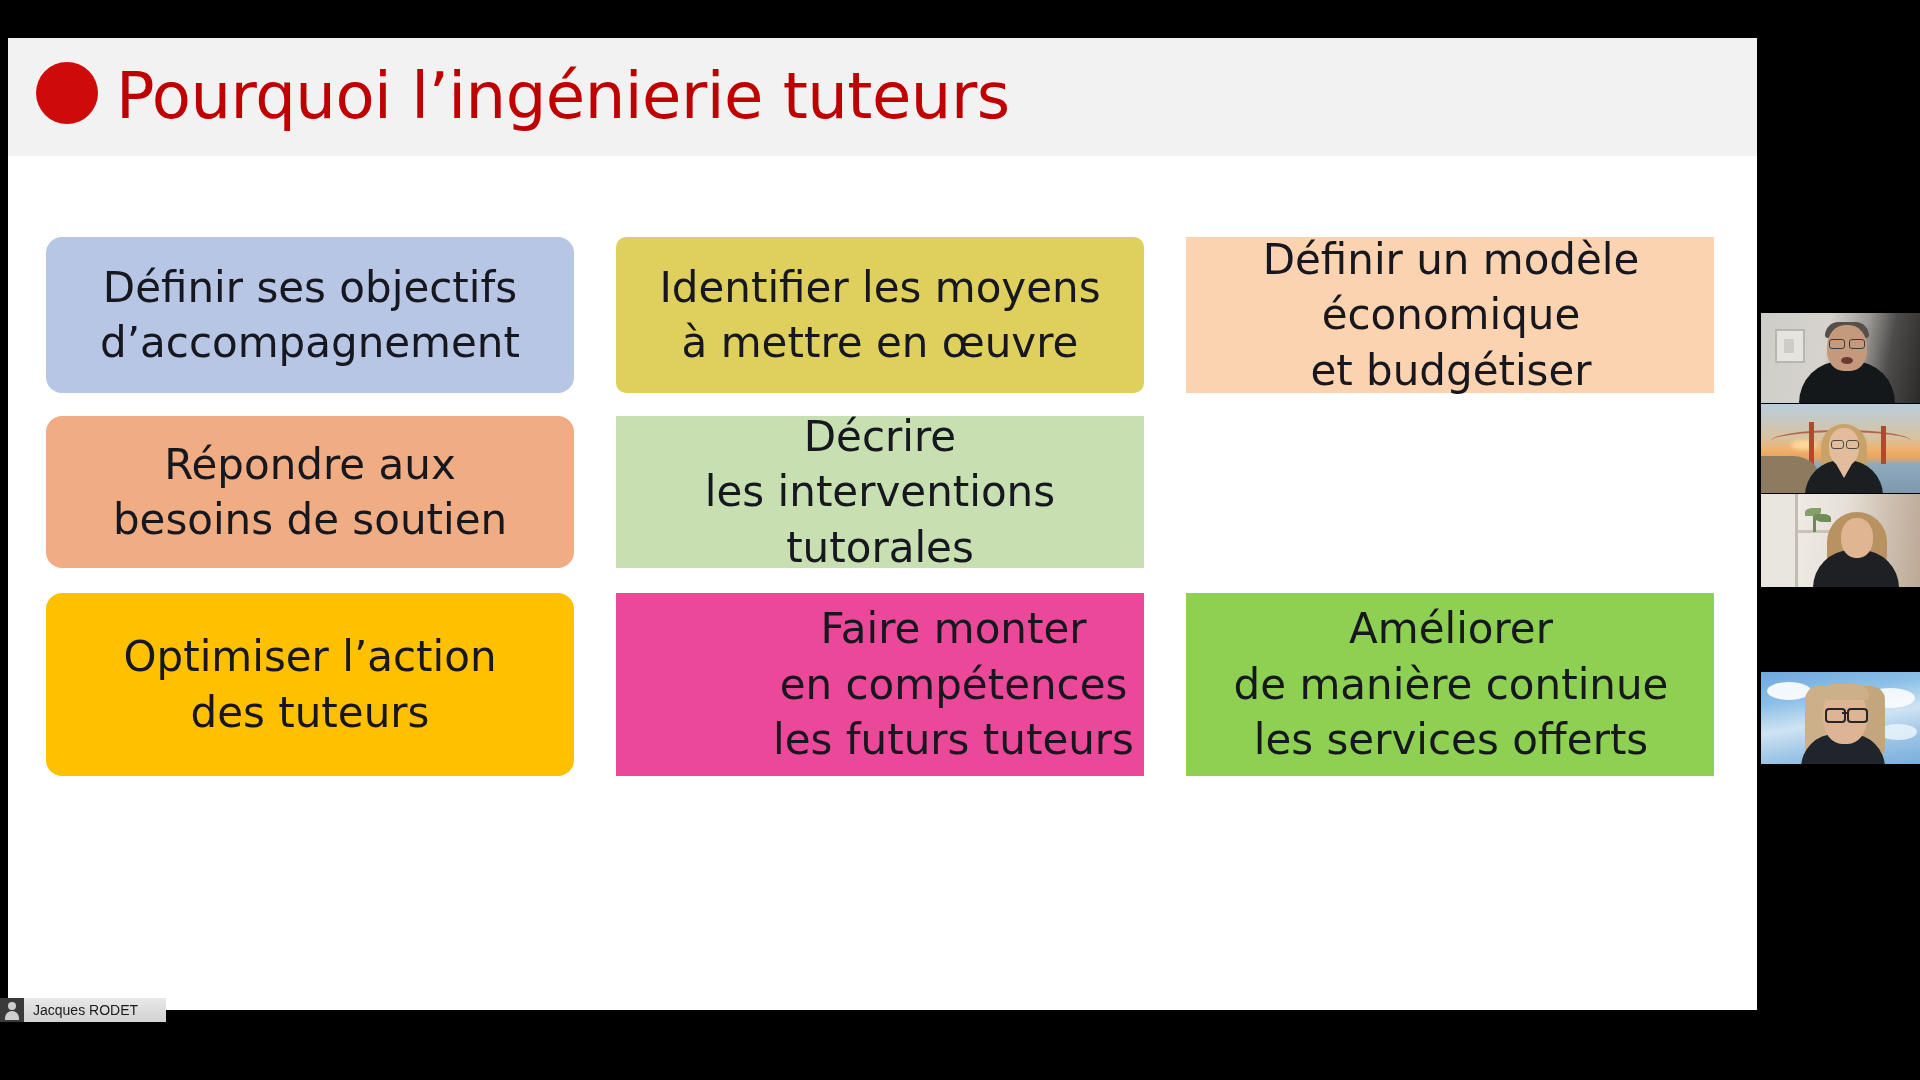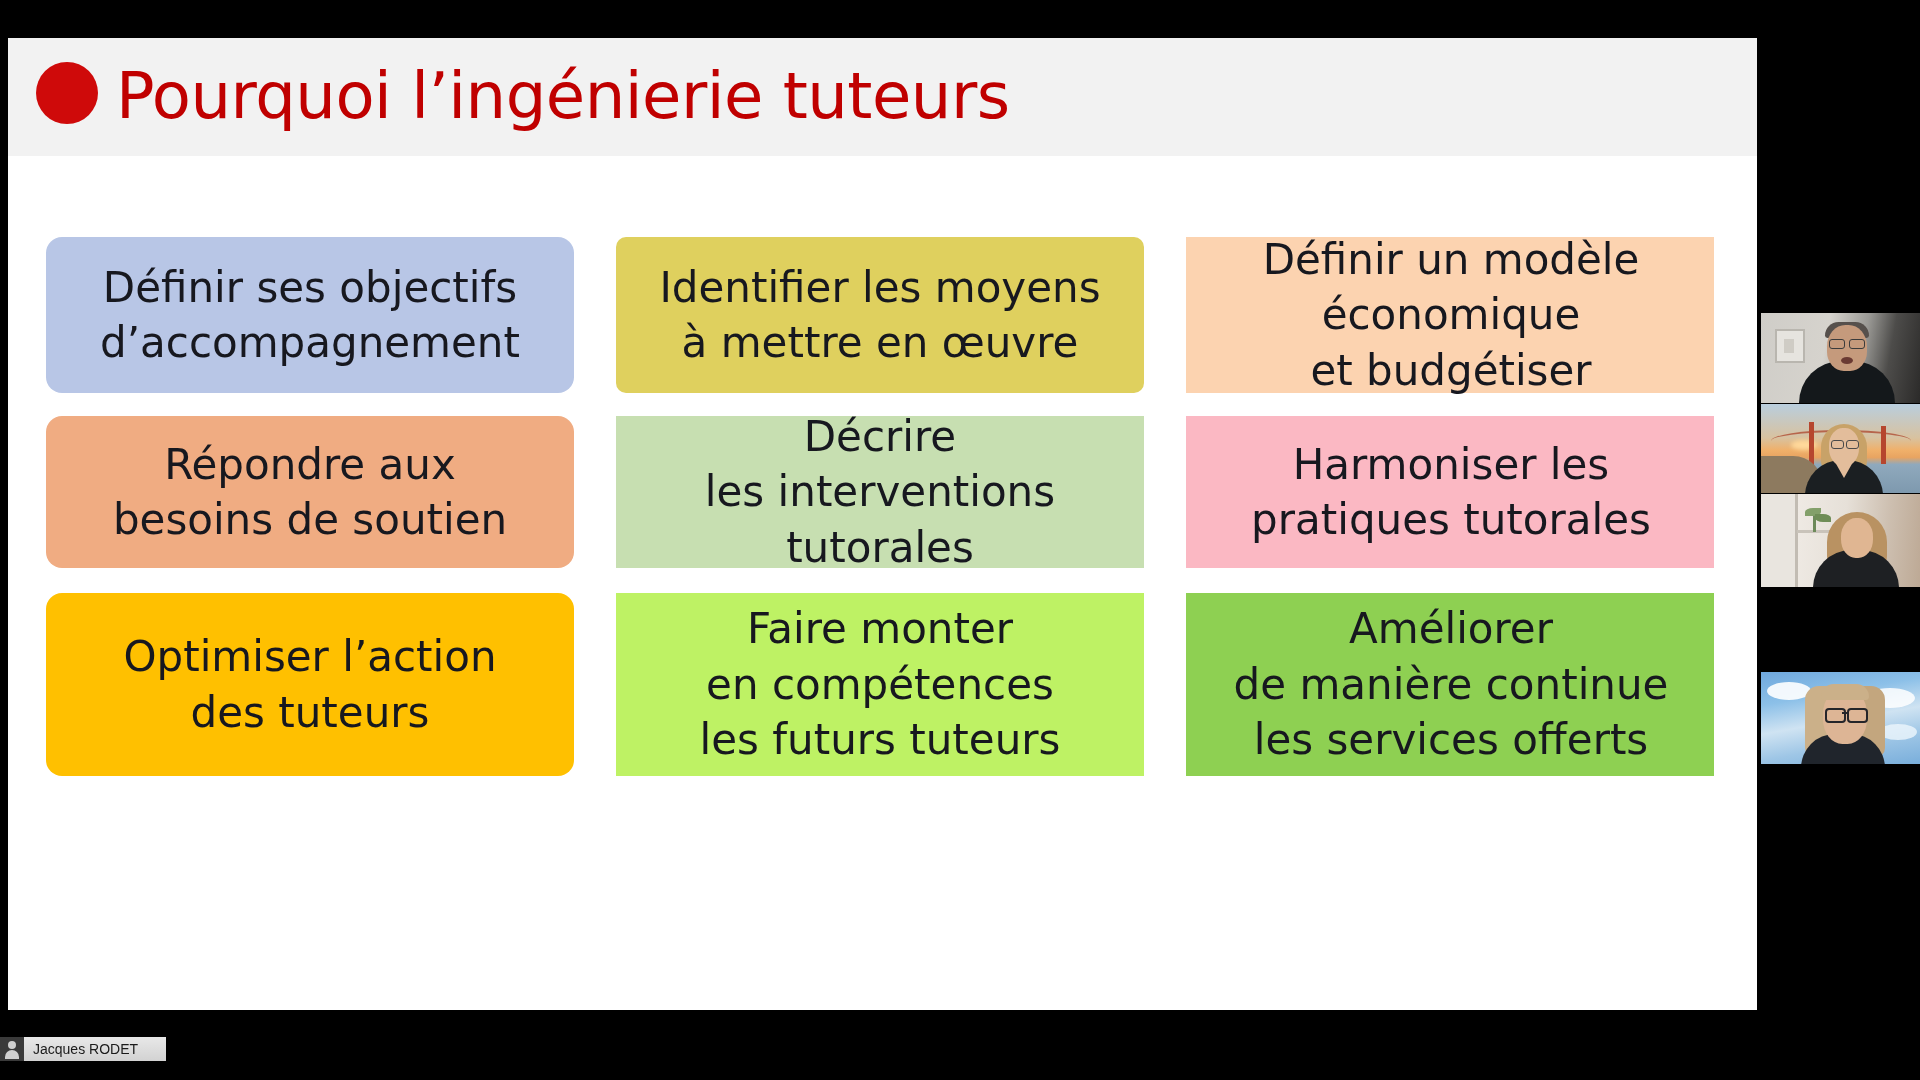--- a/index.html
+++ b/index.html
@@ -141,21 +141,21 @@
   #t3-hairR{left:98px;top:14px;width:26px;height:72px;background:#c3a67e;border-radius:0 14px 10px 0;}
   #t3-head{left:62px;top:16px;width:44px;height:56px;background:#ddb595;border-radius:46% 46% 44% 44%;}
   #t3-fringe{left:60px;top:12px;width:48px;height:16px;background:#cbb089;border-radius:22px 22px 6px 6px;}
   #t3-glassL{left:64px;top:36px;width:17px;height:11px;border:2px solid #25252a;border-radius:4px;}
   #t3-glassR{left:86px;top:36px;width:17px;height:11px;border:2px solid #25252a;border-radius:4px;}
   #t3-bridge{left:81px;top:40px;width:5px;height:2px;background:#25252a;}
 
   
   #name-bar{
     position:absolute;
-    left:0; top:1037px;
+    left:0; top:998px;
     height:24px;
     display:flex;
     align-items:center;
     background:linear-gradient(180deg,#e8e8e8 0%,#d2d2d2 100%);
     padding-right:14px;
   }
   #name-avatar{
     width:24px;height:24px;
     background:#3a3a3a;
     position:relative;
@@ -199,28 +199,25 @@
     <div class="cell col2 row0" style="background: rgb(252, 211, 176);">
         <span>Définir un modèle<br>économique<br>et budgétiser</span>
       </div>
 
     <div class="cell col0 row1" style="background: rgb(240, 172, 130);">
         <span>Répondre aux<br>besoins de soutien</span>
       </div>
     <div class="cell col1 row1" style="background: rgb(199, 223, 177);">
         <span>Décrire<br>les interventions<br>tutorales</span>
       </div>
-    <div class="cell col2 row1" style="background: rgb(251, 184, 195);">
-        <span>Harmoniser les<br>pratiques tutorales</span>
-      </div>
 
     <div class="cell col0 row2" style="background: rgb(255, 192, 0);">
         <span>Optimiser l’action<br>des tuteurs</span>
       </div>
-    <div class="cell col1 row2" style="background: #bef264;">
+    <div class="cell col1 row2" style="background: #ec4899; justify-content: flex-end;">
         <span>Faire monter<br>en compétences<br>les futurs tuteurs</span>
       </div>
     <div class="cell col2 row2" style="background: rgb(142, 208, 82);">
         <span>Améliorer<br>de manière continue<br>les services offerts</span>
       </div>
   </div>
 </div>
 
 <div id="video-strip">
 

